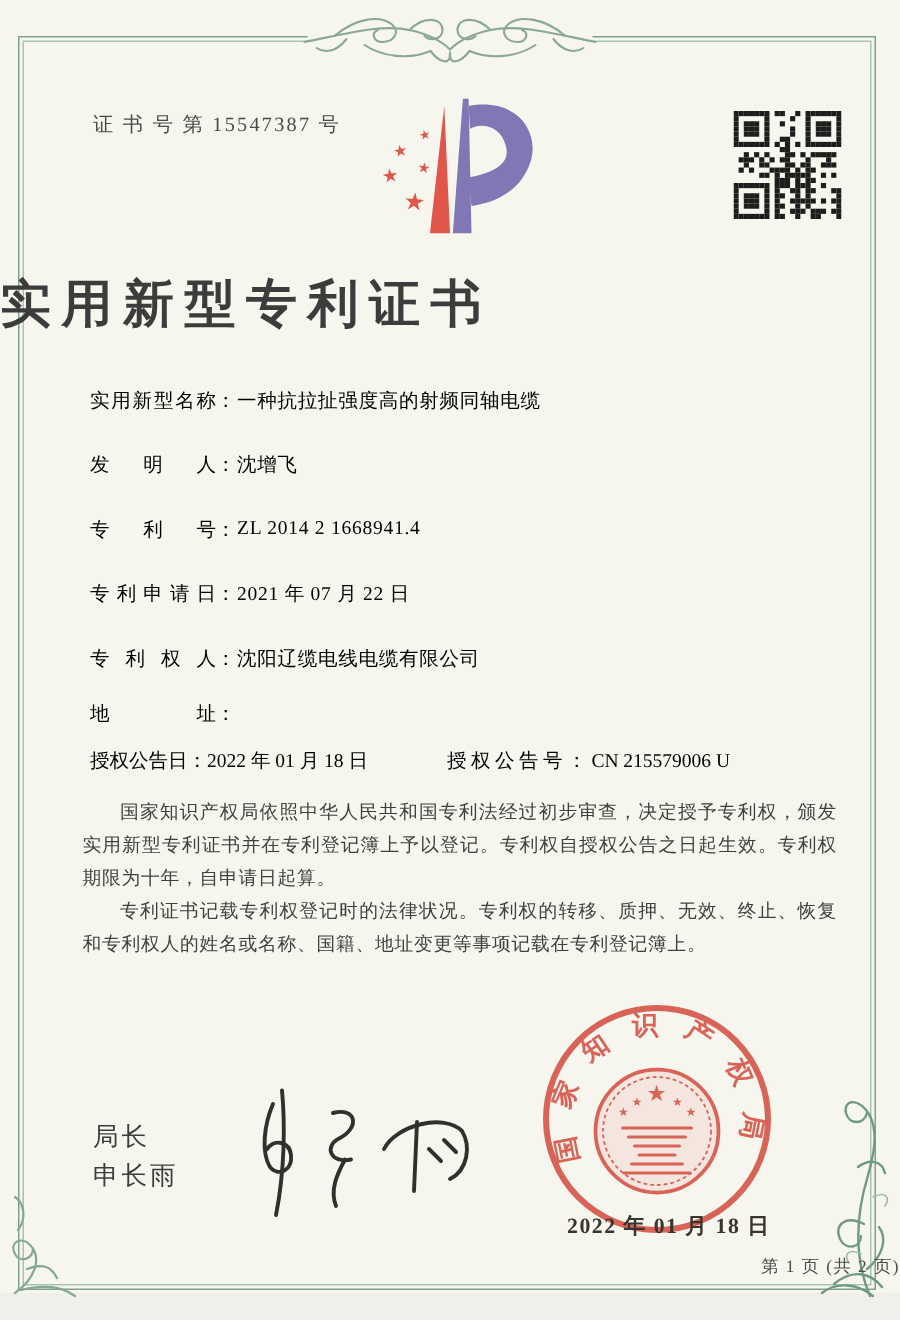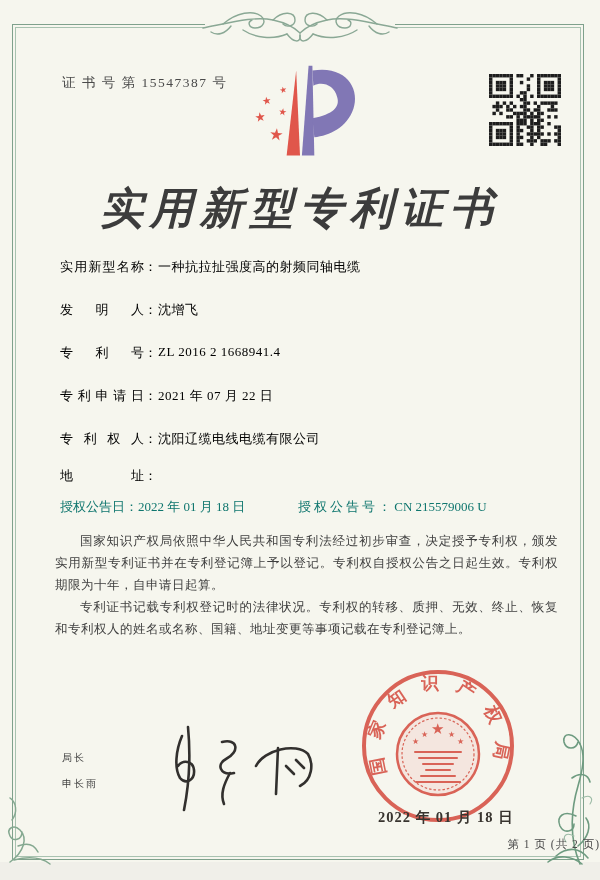--- a/index.html
+++ b/index.html
@@ -34,51 +34,49 @@
   .cert-number {
     position:absolute; left:62px; top:74px;
     font-size:13.5px; letter-spacing:1.5px; color:#4a4a4a;
   }
 
   .logo { position:absolute; left:238px; top:62px; }
   .qr   { position:absolute; left:489px; top:74px; }
 
   .title {
     position:absolute; left:0; right:0; top:180px;
-    text-align:center;
-    font-size:43px; font-weight:600; letter-spacing:7px;
+    font-size:34px; font-weight:600; letter-spacing:7px;
     color:#3c3c3c;
-    font-style:italic;
   }
 
   .fields { position:absolute; left:60px; top:258px; right:36px; }
   .field-row { display:flex; font-size:13px; color:#000000; height:15px; }
   .field-row .lbl { width:84px; text-align:justify; text-align-last:justify; flex:none; }
   .field-row .colon { flex:none; width:14px; }
   .field-row .val { letter-spacing:0.5px; }
   .field-row + .field-row { margin-top:28px; }
   .row-addr { margin-top:22px !important; }
 
   .grant-row {
     position:absolute; left:60px; top:498px; right:36px;
-    font-size:13px; color:#0f766e; display:flex;
+    font-size:13px; color:#000000; display:flex;
   }
   .grant-no { position:absolute; left:238px; top:0;text-align:right; }
   .grant-no .sp { letter-spacing:3px; }
 
   .paras {
     position:absolute; left:55px; right:42px; top:530px;
     font-size:12.5px; line-height:22px; color:#3f3f3f;
     text-align:justify; letter-spacing:0.5px;
   }
   .paras p { text-indent:2em; }
 
   .signer {
     position:absolute; left:62px; top:745px;
-    font-size:10px; color:#3c3c3c; line-height:26px; letter-spacing:2px;
+    font-size:17px; color:#3c3c3c; line-height:26px; letter-spacing:2px;
   }
   .signature { position:absolute; left:148px; top:722px; }
 
   .seal { position:absolute; left:358px; top:666px; mix-blend-mode:multiply; }
   .seal-date {
     position:absolute; left:378px; top:808px;
     font-size:14.5px; font-weight:600; color:#38342f; letter-spacing:1px;
     z-index:5;
   }
 
@@ -382,21 +380,21 @@
       <span class="val">一种抗拉扯强度高的射频同轴电缆</span>
     </div>
     <div class="field-row">
       <span class="lbl">发　明　人</span>
         <span class="colon">：</span>
       <span class="val">沈增飞</span>
     </div>
     <div class="field-row">
       <span class="lbl">专　利　号</span>
         <span class="colon">：</span>
-      <span class="val">ZL 2016 2 1668941.4</span>
+      <span class="val">ZL 2014 2 1668941.4</span>
     </div>
     <div class="field-row">
       <span class="lbl">专利申请日</span>
         <span class="colon">：</span>
       <span class="val">2021 年 07 月 22 日</span>
     </div>
     <div class="field-row">
       <span class="lbl">专 利 权 人</span>
         <span class="colon">：</span>
       <span class="val">沈阳辽缆电线电缆有限公司</span>

